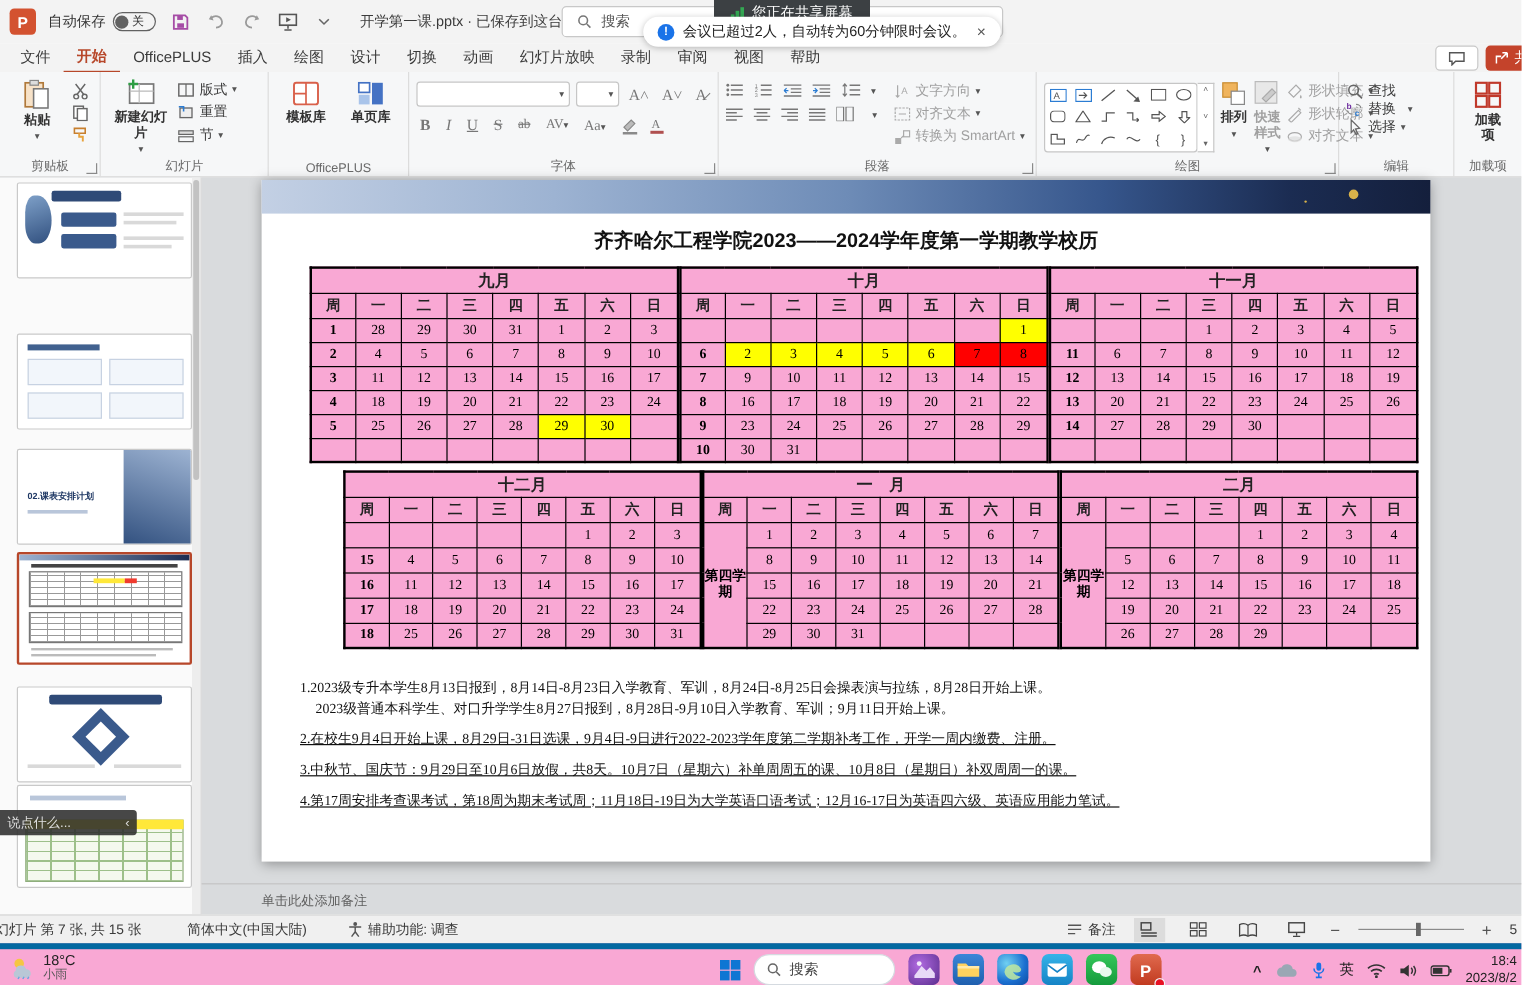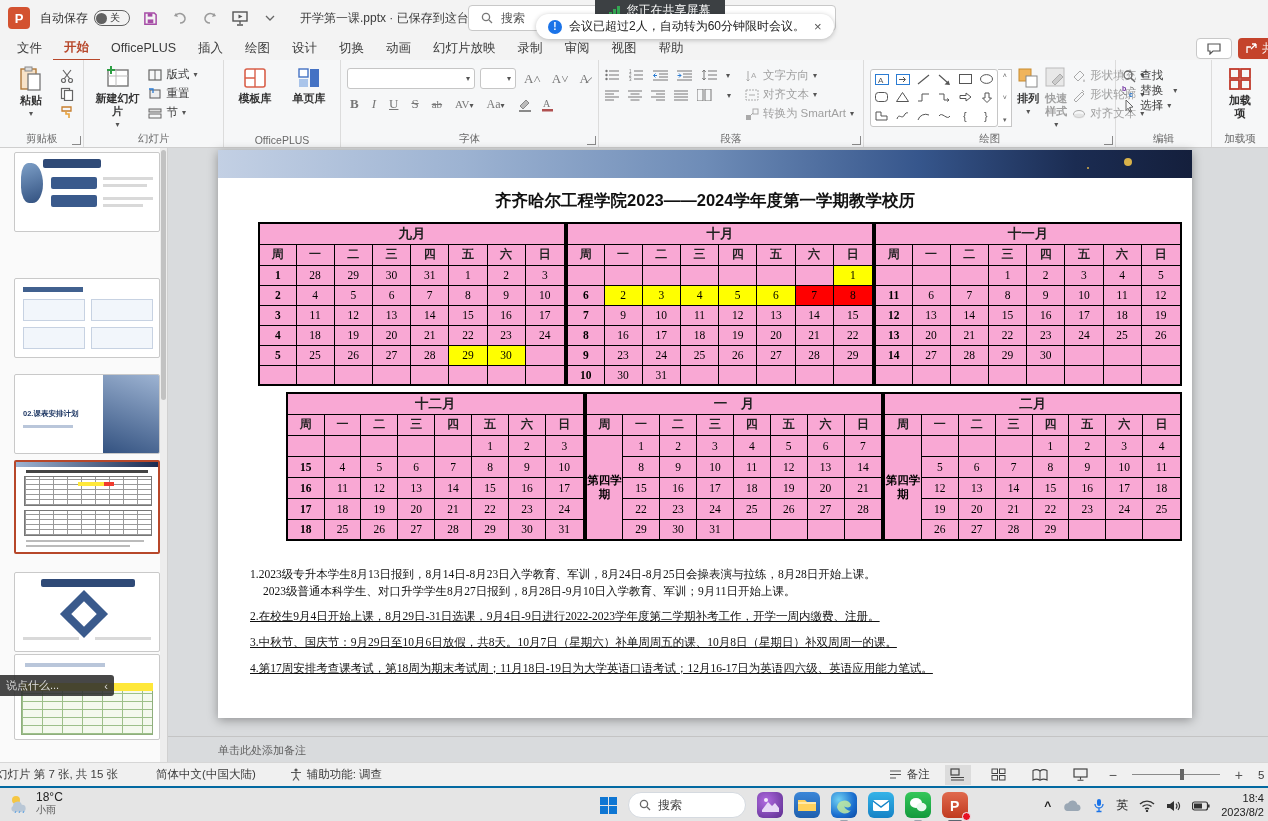--- a/index.html
+++ b/index.html
@@ -139,22 +139,22 @@
   .sb-lang { margin-left:38px; }
   .sb-a11y { margin-left:34px; }
   .sb-right { position:absolute; right:0; top:0; height:23px; display:flex; align-items:center; gap:15px; }
   .viewbtn { width:26px; height:20px; display:flex; align-items:center; justify-content:center; }
   .viewbtn.on { background:#dcdcdc; }
   .zoom-track { width:88px; height:1px; background:#8a8a8a; position:relative; }
   .zoom-handle { position:absolute; left:55%; top:-5px; width:4px; height:11px; background:#666; }
   .zoom-pct { width:10px; overflow:hidden; white-space:nowrap; }
 
   
-  .taskbar { position:absolute; left:0; top:786px; width:1268px; height:35px; background:#e5e5e5;
-             border-top:2px solid #0369a1; }
+  .taskbar { position:absolute; left:0; top:786px; width:1268px; height:35px; background:#f9a8d4;
+             border-top:5px solid #0369a1; }
   .weather { position:absolute; left:8px; top:3px; display:flex; align-items:center; gap:6px; }
   .weather .t { font-size:12px; color:#222; line-height:1.1; }
   .weather .d { font-size:10px; color:#555; line-height:1.1; }
   .tb-center { position:absolute; left:600px; top:4px; display:flex; align-items:center; gap:11px; }
   .winlogo { width:17px; height:17px; display:grid; grid-template-columns:8px 8px; gap:1px; }
   .winlogo i { display:block; width:8px; height:8px; background:#0e76d3; }
   .tsearch { width:118px; height:26px; background:#fff; border:1px solid #d5dae0; border-radius:13px;
              display:flex; align-items:center; gap:7px; padding-left:10px; font-size:12px; color:#444; }
   .appic { width:26px; height:26px; border-radius:6px; position:relative; }
   .appic .und { position:absolute; left:9px; bottom:-5px; width:8px; height:3px; border-radius:2px; background:#9aa4af; }

